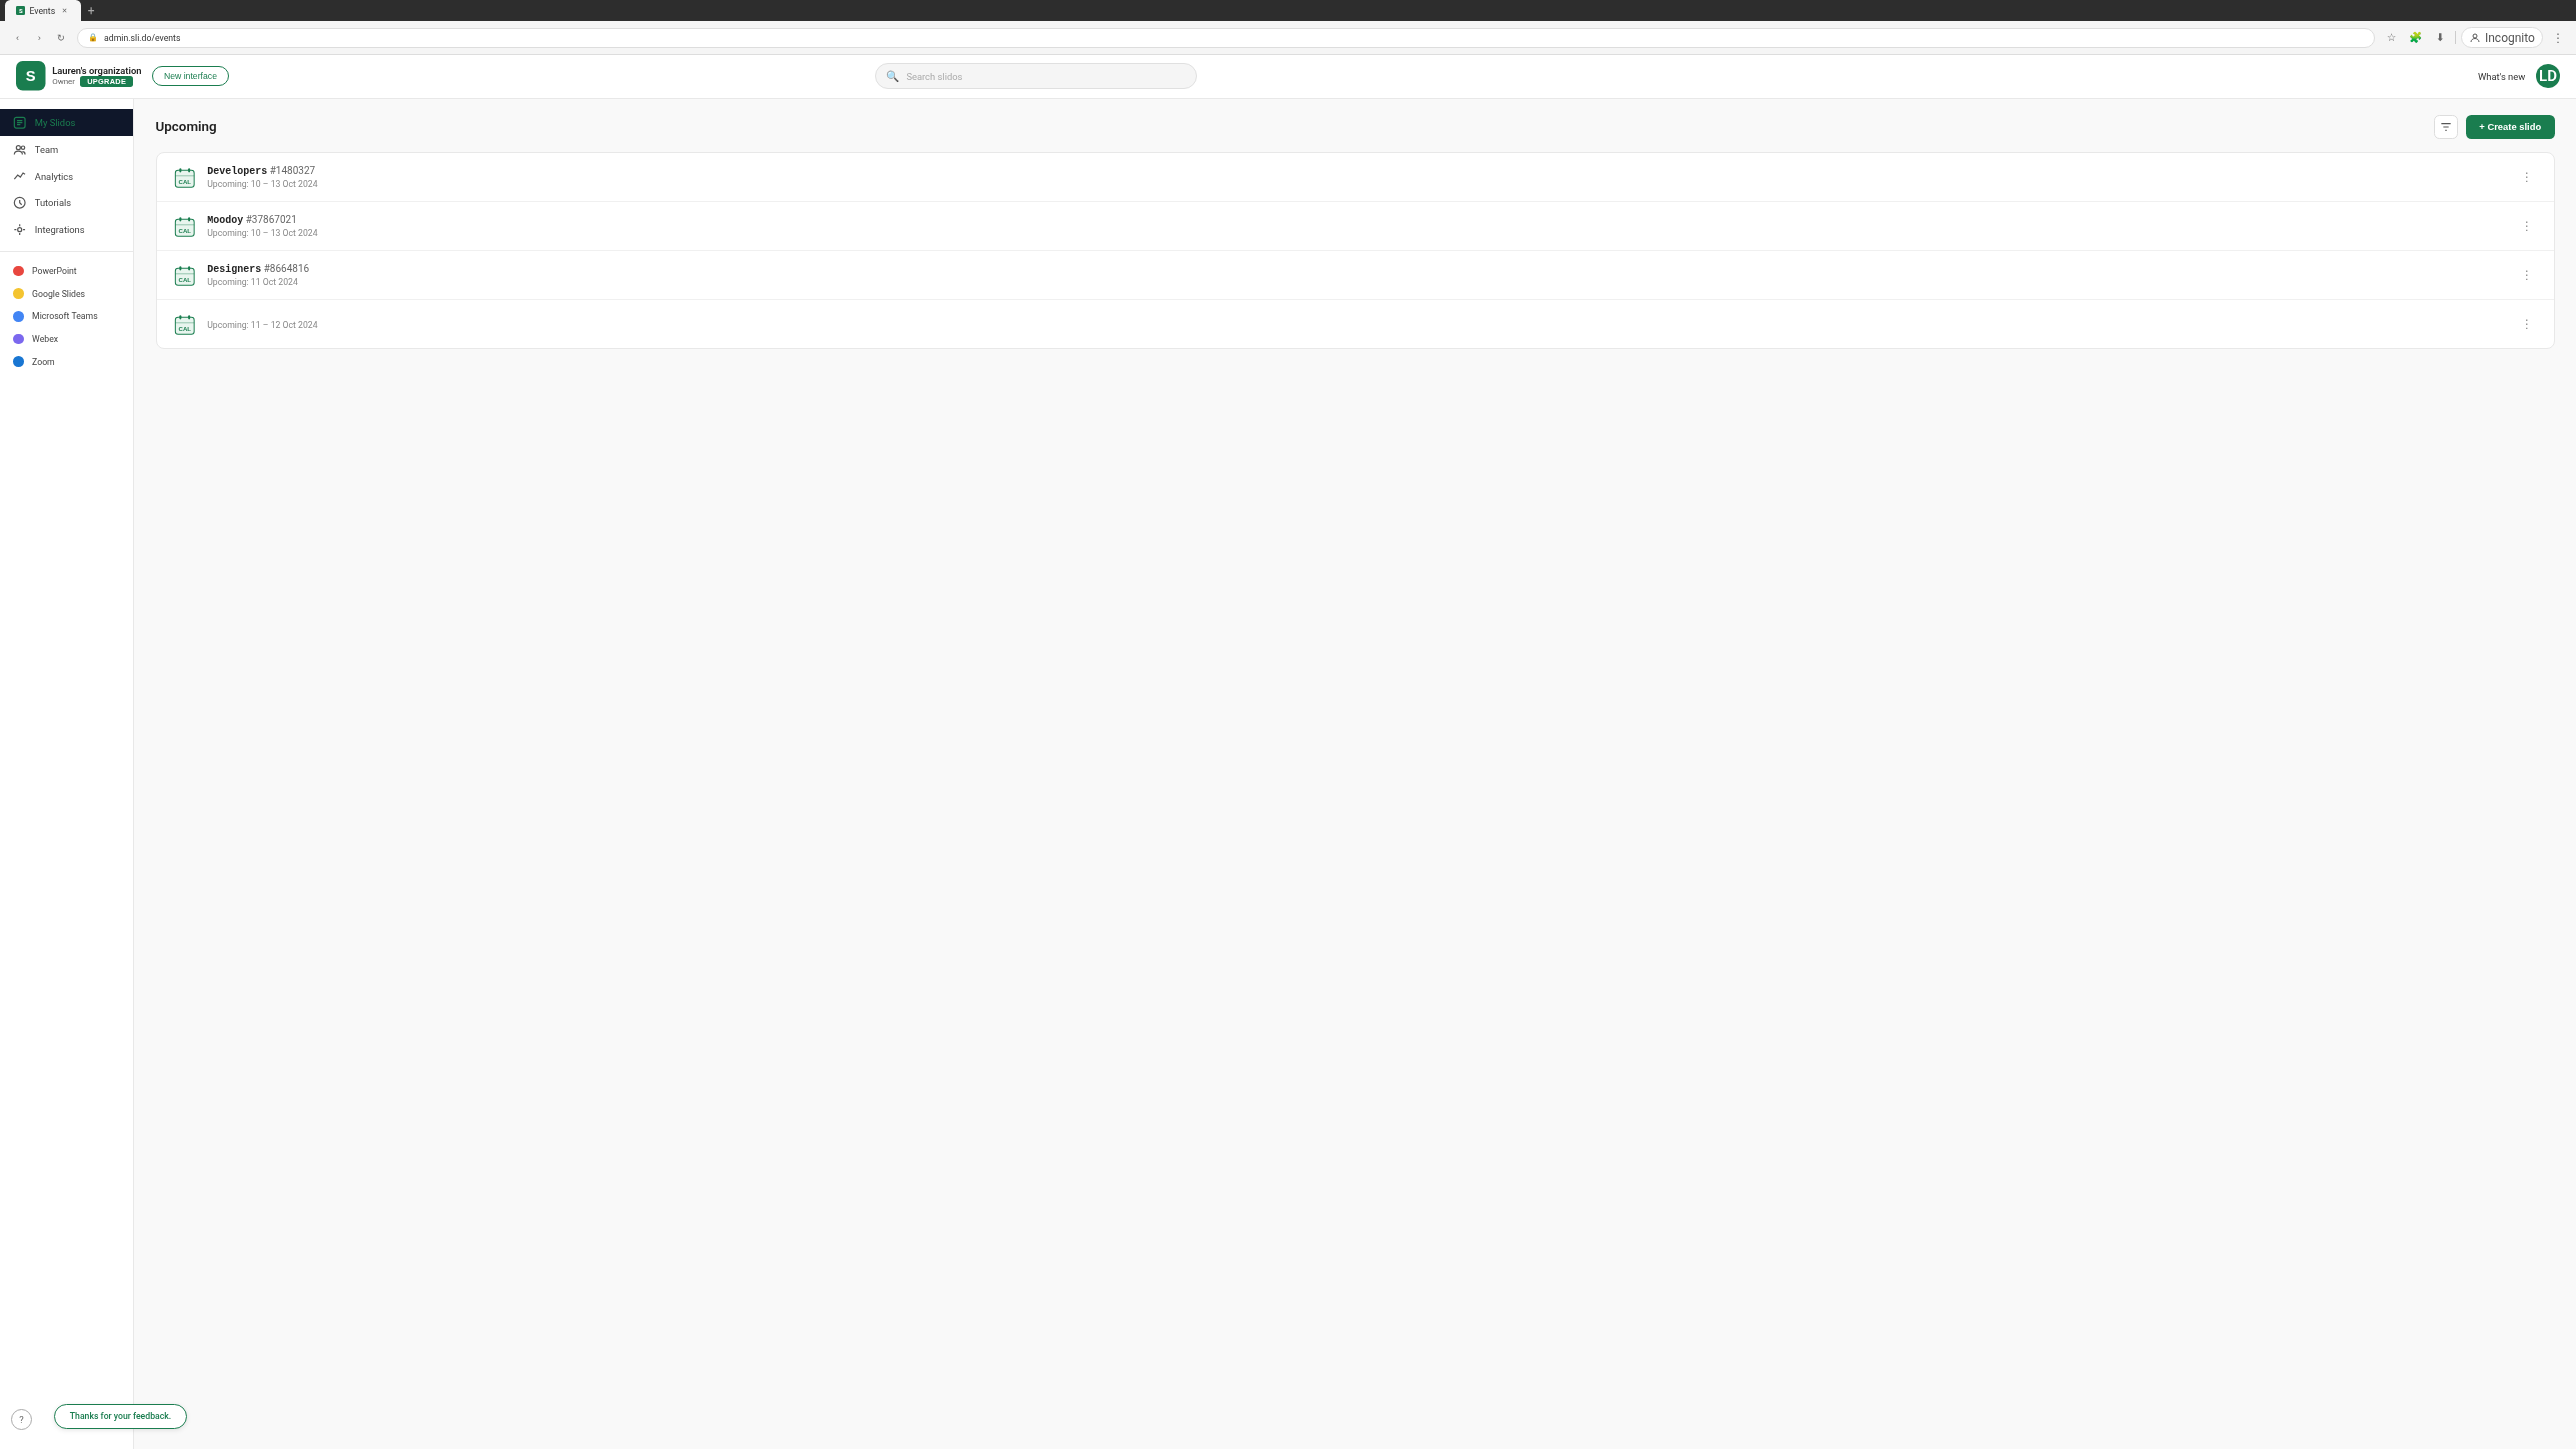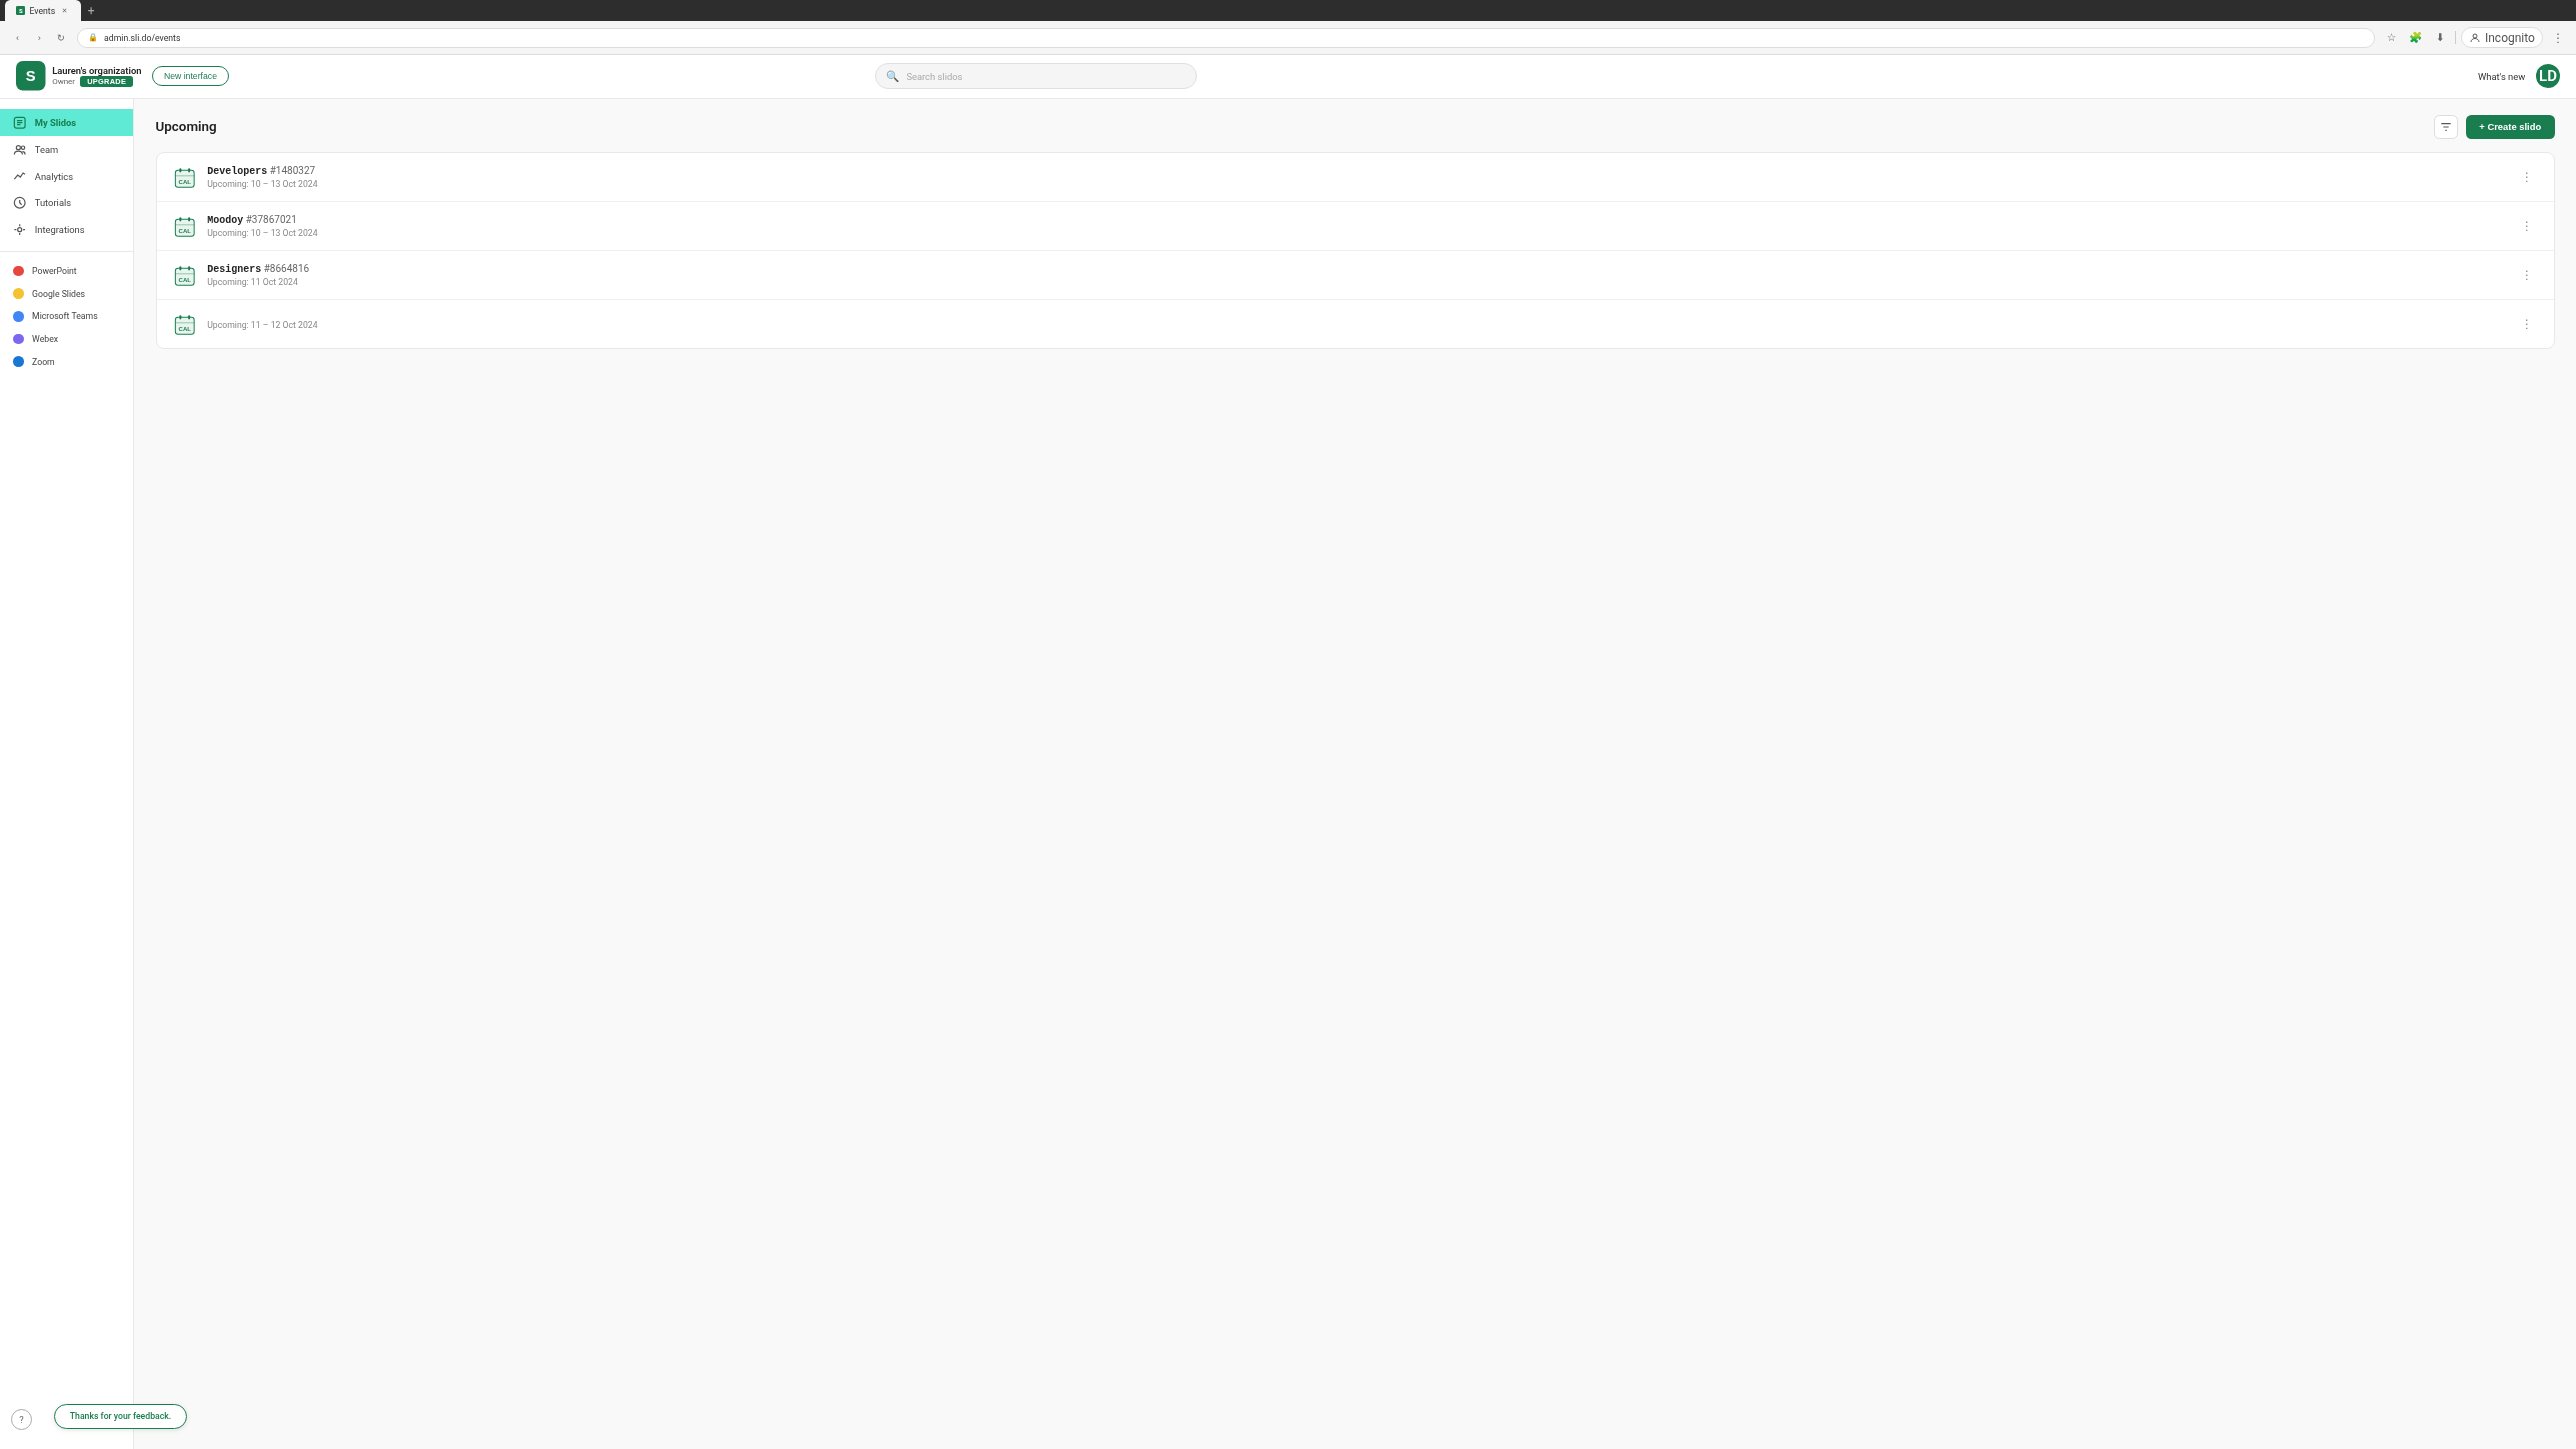--- a/index.html
+++ b/index.html
@@ -42,21 +42,21 @@
     .header-right { display: flex; align-items: center; gap: 10.7px; margin-left: auto; }
     .whats-new-link { font-size: 9.4px; color: #333; cursor: pointer; text-decoration: none; }
     .avatar { width: 24px; height: 24px; border-radius: 50%; background: #1a7d4f; color: white; display: flex; align-items: center; justify-content: center; font-size: 15px; font-weight: 600; cursor: pointer; }
 
     
     .main-content { display: flex; flex: 1; }
 
     
     .sidebar { width: 134px; padding: 10.7px 0; border-right: 0.7px solid #e8e8e8; background: white; display: flex; flex-direction: column; }
     .sidebar-item { display: flex; align-items: center; gap: 8px; padding: 6.7px 13.4px; cursor: pointer; font-size: 9.4px; color: #444; border-radius: 0; transition: background 0.15s; }
-    .sidebar-item.active { background: #5eead4; color: #1a7d4f; font-weight: 700; }
+    .sidebar-item.active { background: #0f172a; color: #1a7d4f; font-weight: 400; }
     .sidebar-item .icon { width: 13.4px; height: 13.4px; display: flex; align-items: center; justify-content: center; flex-shrink: 0; }
     .sidebar-divider { height: 0.7px; background: #e8e8e8; margin: 8px 0; }
     .sidebar-integration-item { display: flex; align-items: center; gap: 8px; padding: 6px 13.4px; cursor: pointer; font-size: 8.7px; color: #444; }
     .integration-dot { width: 10.7px; height: 10.7px; border-radius: 50%; flex-shrink: 0; }
     .dot-red { background: #e8473f; }
     .dot-yellow { background: #f4c430; }
     .dot-blue { background: #4285f4; }
     .dot-purple { background: #7b68ee; }
     .dot-blue2 { background: #1976d2; }
     .sidebar-bottom { margin-top: auto; padding: 8px 10.7px; }

